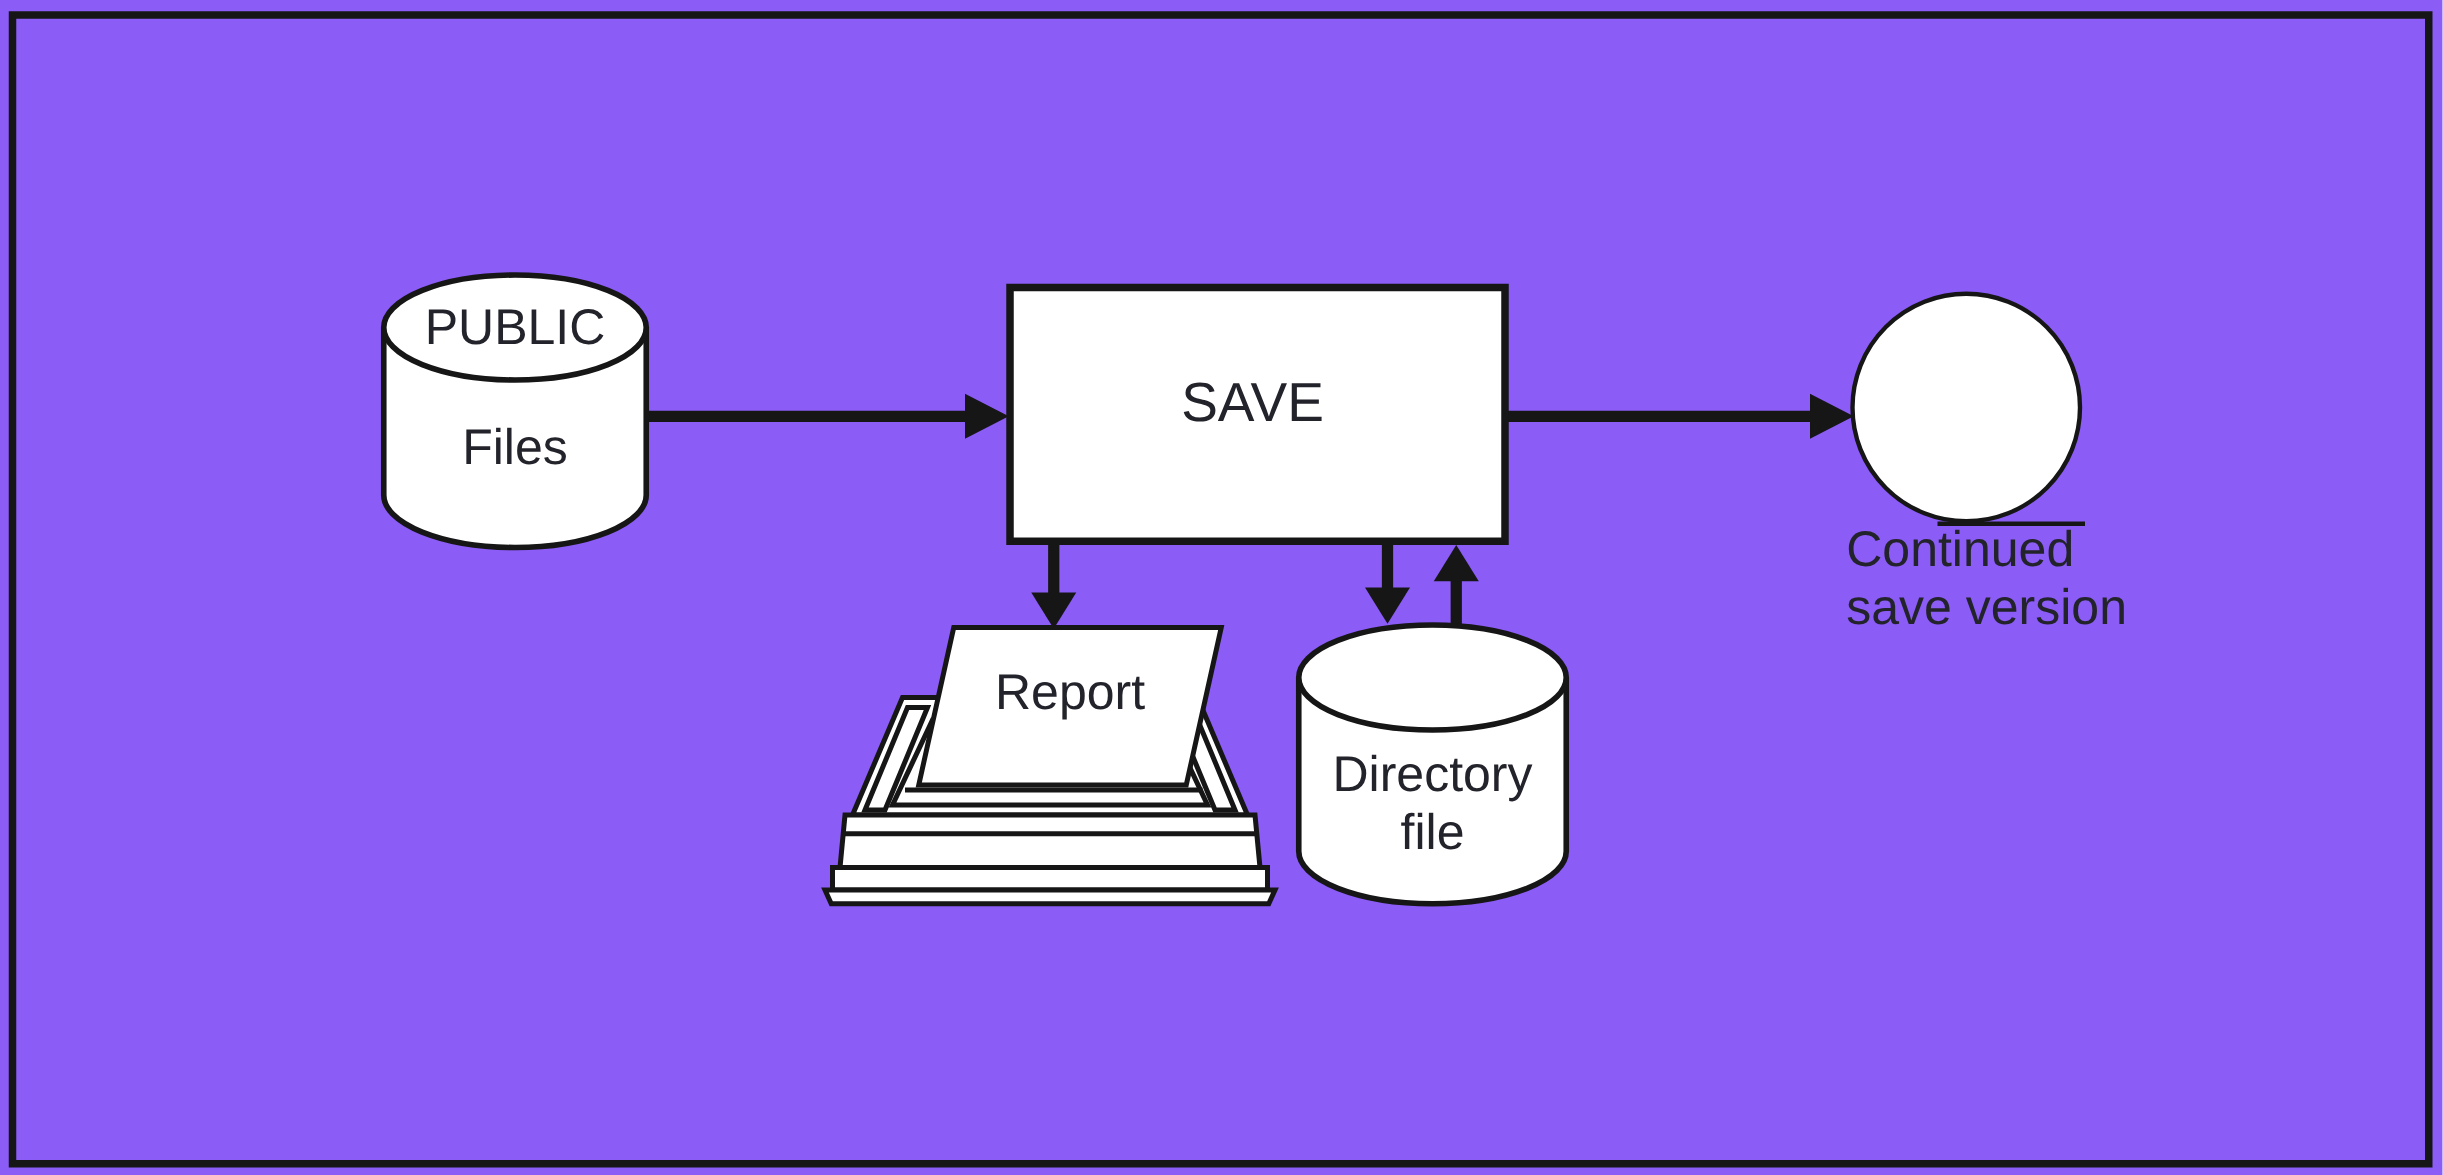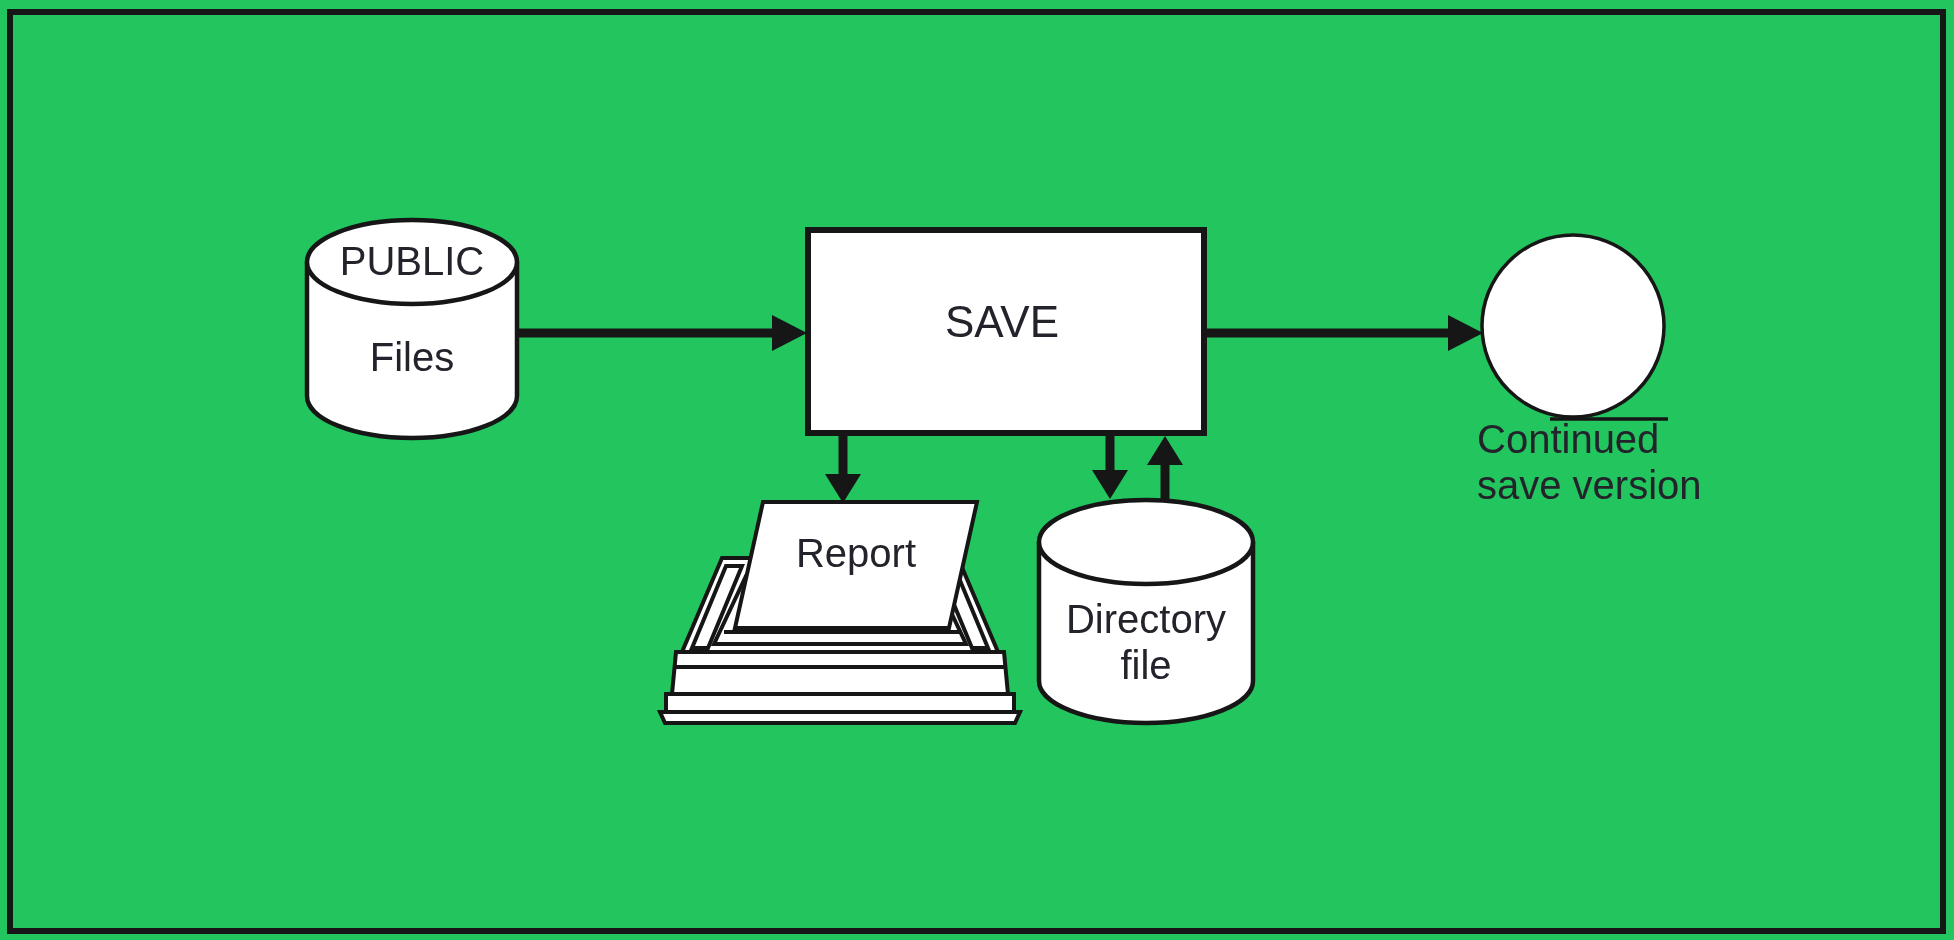--- a/index.html
+++ b/index.html
@@ -7,21 +7,21 @@
     padding: 0;
     background: #ffffff;
     width: 1954px;
     height: 940px;
     overflow: hidden;
   }
   .stage {
     position: relative;
     width: 1954px;
     height: 940px;
-    background: #22c55e;
+    background: #8b5cf6;
   }
   svg {
     display: block;
   }
   .diagram-label {
     font-family: "Liberation Sans", sans-serif;
     fill: #23232b;
   }
   .fs40 { font-size: 40px; }
   .fs44 { font-size: 44px; }

